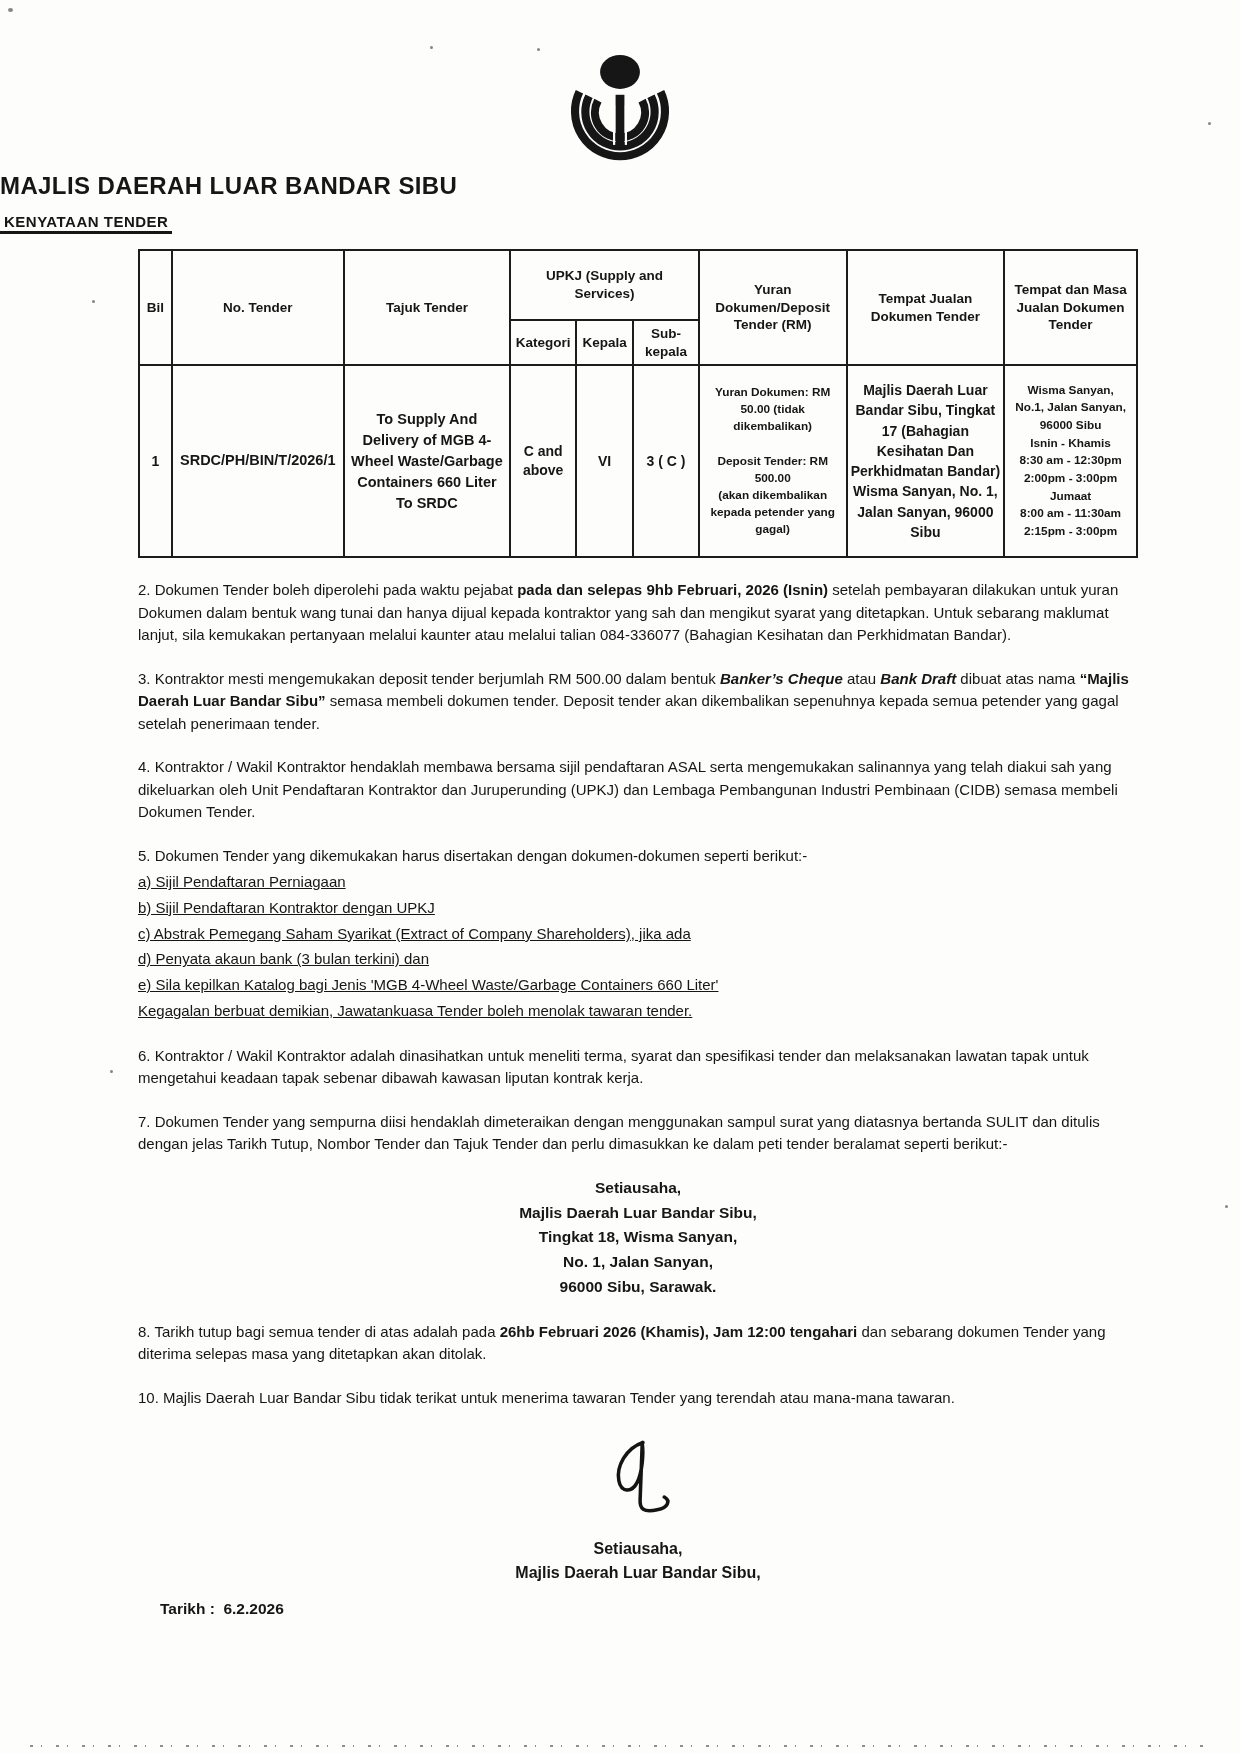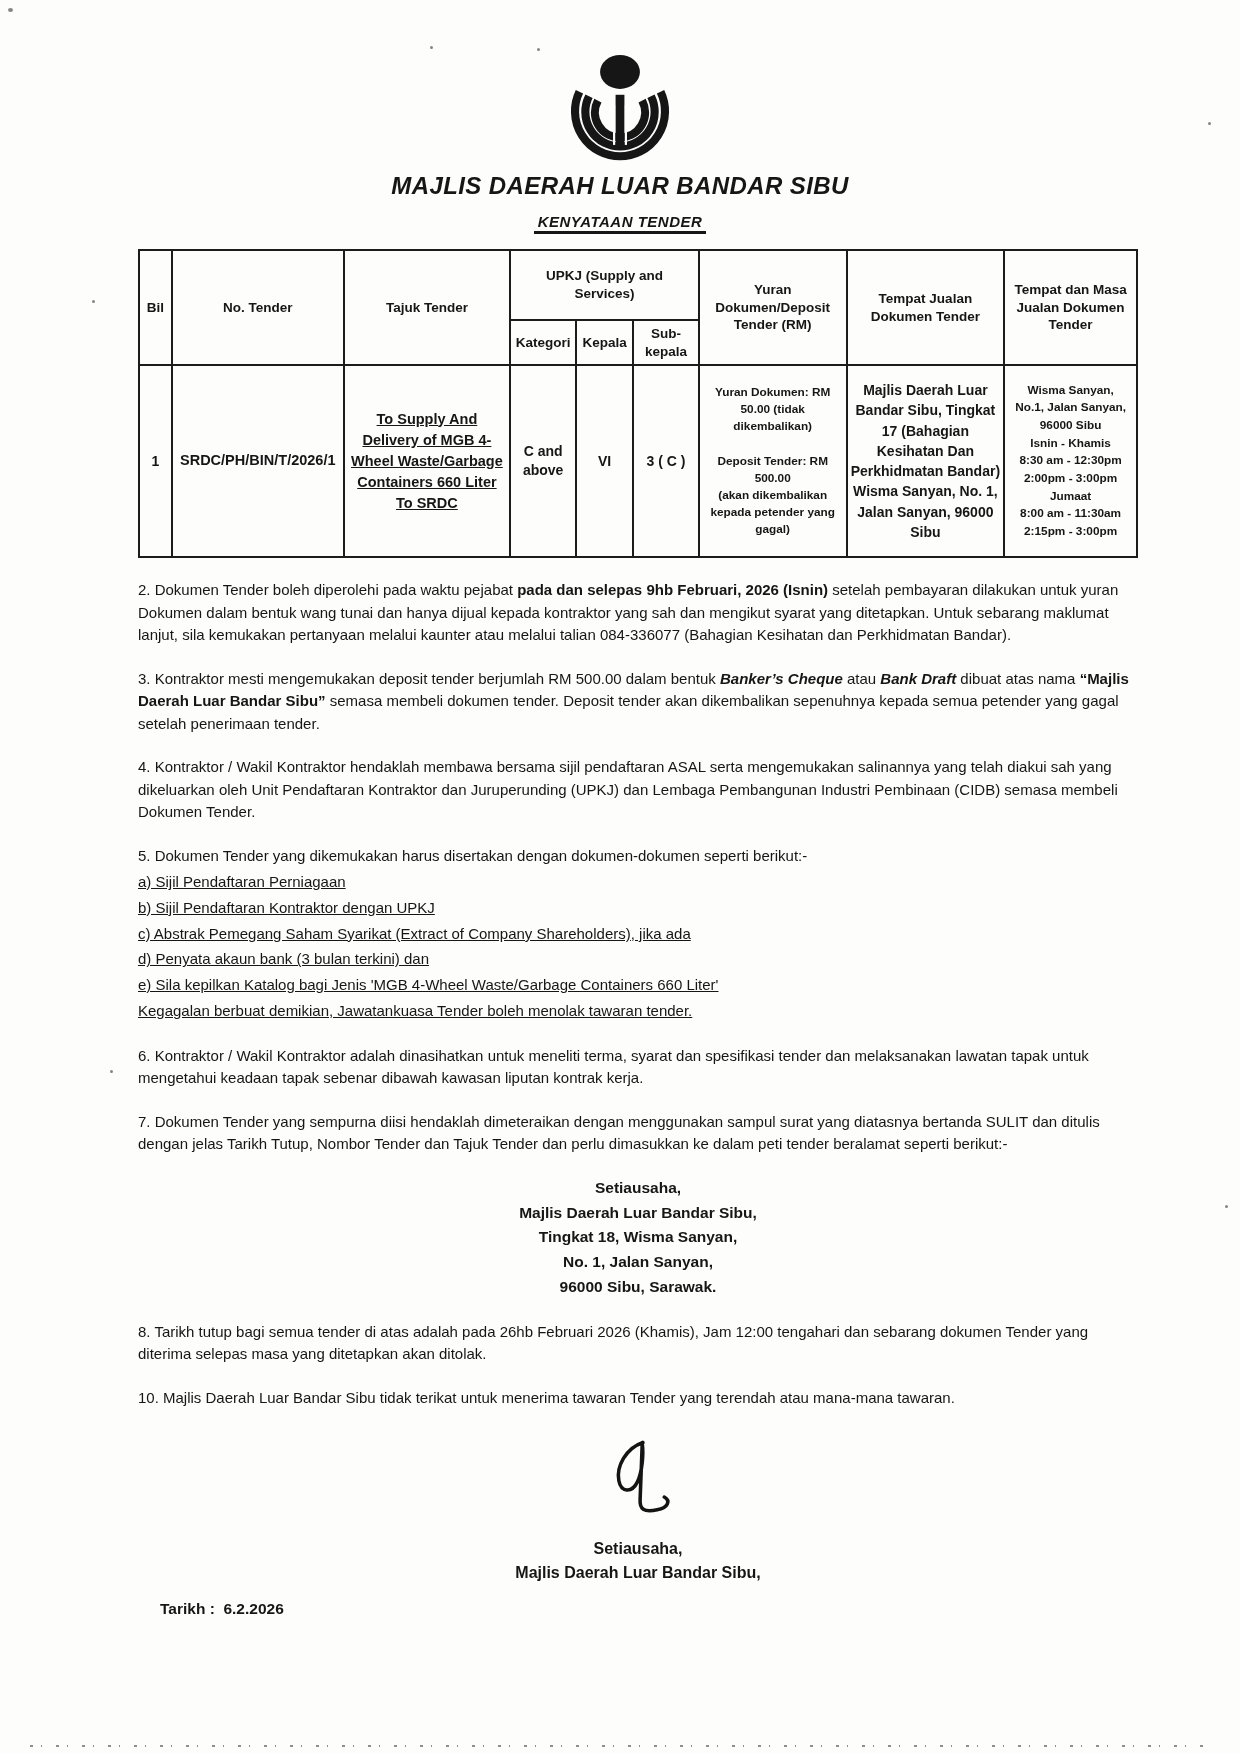--- a/index.html
+++ b/index.html
@@ -2,41 +2,41 @@
 <html><head>
 <meta charset="utf-8">
 <style>
   html,body{margin:0;padding:0;background:#d9d9d9;}
   .page{
     width:1240px;height:1753px;margin:0 auto;background:#fdfdfc;
     position:relative;overflow:hidden;box-sizing:border-box;
     font-family:"Liberation Sans","DejaVu Sans",sans-serif;color:#161616;
     padding-top:52px;
   }
-  .doc-header{text-align:center;font-style:italic;}
+  .doc-header{text-align:left;}
   .logo{width:152px;height:118px;display:block;margin:0 auto;}
   .org-name{font-size:24px;font-weight:bold;letter-spacing:.4px;margin-top:2px;}
   .doc-title{margin-top:13px;font-size:15px;font-weight:bold;letter-spacing:.5px;}
   .doc-title span{display:inline-block;border-bottom:3px solid #161616;padding:0 4px 1px 4px;}
   .content{margin-left:138px;width:1000px;font-size:15px;line-height:1.5;}
   .content p{margin:21px 0 0 0;}
   .content p.first{margin-top:9px;}
   table.tender{width:100%;border-collapse:collapse;table-layout:fixed;margin-top:15px;}
   table.tender th,table.tender td{
     border:2px solid #1c1c1c;text-align:center;vertical-align:middle;
     padding:4px 3px;box-sizing:border-box;overflow:hidden;
   }
   table.tender thead th{font-size:13.5px;font-weight:bold;line-height:1.3;}
   table.tender thead tr.top th{height:70px;margin-left:31px;}
   table.tender thead tr.sub th{height:44px;}
   table.tender tbody tr{height:192px;}
   table.tender tbody td{font-weight:bold;}
   .c-bil{font-size:14px;}
   .c-no{font-size:14.5px;}
-  .c-tajuk{font-size:14.5px;line-height:1.45;text-decoration:underline;}
+  .c-tajuk{font-size:14.5px;line-height:1.45;}
   .c-upkj{font-size:14px;line-height:1.35;}
   .c-yuran{font-size:11.8px;line-height:1.45;}
   .c-tempat{font-size:14px;line-height:1.45;}
   .c-masa{font-size:11.8px;line-height:1.5;}
   .list-block{margin-top:2px;line-height:1.72;text-decoration:underline;}
   .tender-address{text-align:center;font-weight:bold;font-size:15.5px;line-height:1.6;margin-top:20px;}
   .sig-area{margin-top:26px;text-align:center;}
   .sig-svg{width:78px;height:100px;display:block;margin:0 auto;}
   .sig-lines{font-weight:bold;font-size:16px;line-height:1.5;margin-top:2px;}
   .date-line{font-weight:bold;font-size:15.5px;margin-top:12px;margin-left:22px;text-align:left;white-space:pre-wrap;}
@@ -118,21 +118,21 @@
     <p>4. Kontraktor / Wakil Kontraktor hendaklah membawa bersama sijil pendaftaran ASAL serta mengemukakan salinannya yang telah diakui sah yang dikeluarkan oleh Unit Pendaftaran Kontraktor dan Juruperunding (UPKJ) dan Lembaga Pembangunan Industri Pembinaan (CIDB) semasa membeli Dokumen Tender.</p>
 
     <p>5. Dokumen Tender yang dikemukakan harus disertakan dengan dokumen-dokumen seperti berikut:-</p>
     <div class="list-block">a) Sijil Pendaftaran Perniagaan<br>b) Sijil Pendaftaran Kontraktor dengan UPKJ<br>c) Abstrak Pemegang Saham Syarikat (Extract of Company Shareholders), jika ada<br>d) Penyata akaun bank (3 bulan terkini) dan<br>e) Sila kepilkan Katalog bagi Jenis 'MGB 4-Wheel Waste/Garbage Containers 660 Liter'<br>Kegagalan berbuat demikian, Jawatankuasa Tender boleh menolak tawaran tender.</div>
 
     <p>6. Kontraktor / Wakil Kontraktor adalah dinasihatkan untuk meneliti terma, syarat dan spesifikasi tender dan melaksanakan lawatan tapak untuk mengetahui keadaan tapak sebenar dibawah kawasan liputan kontrak kerja.</p>
     <p>7. Dokumen Tender yang sempurna diisi hendaklah dimeteraikan dengan menggunakan sampul surat yang diatasnya bertanda SULIT dan ditulis dengan jelas Tarikh Tutup, Nombor Tender dan Tajuk Tender dan perlu dimasukkan ke dalam peti tender beralamat seperti berikut:-</p>
 
     <div class="tender-address">Setiausaha,<br>Majlis Daerah Luar Bandar Sibu,<br>Tingkat 18, Wisma Sanyan,<br>No. 1, Jalan Sanyan,<br>96000 Sibu, Sarawak.</div>
 
-    <p><span>8. Tarikh tutup bagi semua tender di atas adalah pada </span><span style="font-weight: normal;">26hb Februari 2026 (Khamis), Jam 12:00 tengahari</span><span> dan sebarang dokumen Tender yang diterima selepas masa yang ditetapkan akan ditolak.</span></p>
+    <p><span>8. Tarikh tutup bagi semua tender di atas adalah pada </span><span style="font-weight: bold;">26hb Februari 2026 (Khamis), Jam 12:00 tengahari</span><span> dan sebarang dokumen Tender yang diterima selepas masa yang ditetapkan akan ditolak.</span></p>
     <p>10. Majlis Daerah Luar Bandar Sibu tidak terikat untuk menerima tawaran Tender yang terendah atau mana-mana tawaran.</p>
 
     <div class="sig-area">
       <svg class="sig-svg" viewBox="0 0 110 128" aria-hidden="true">
         <path d="M 62 4 C 38 12, 24 38, 28 58 C 31 74, 46 76, 54 60 C 61 46, 63 20, 61 6
                  M 61 4 L 58 84 C 57 98, 63 103, 82 99 C 98 96, 101 86, 92 81" fill="none" stroke="#141414" stroke-width="5" stroke-linecap="round" stroke-linejoin="round"></path>
       </svg>
       <div class="sig-lines">Setiausaha,<br>Majlis Daerah Luar Bandar Sibu,</div>
       <div class="date-line">Tarikh :  6.2.2026</div>
     </div>

